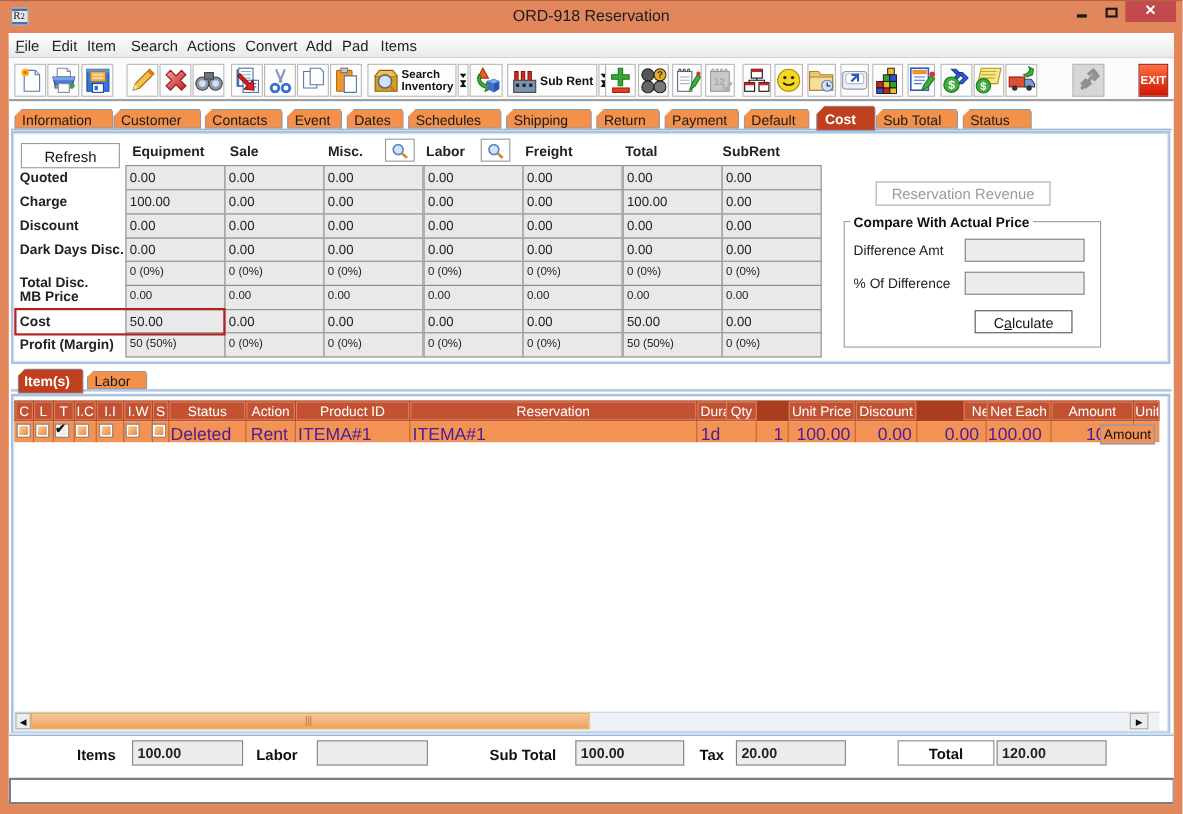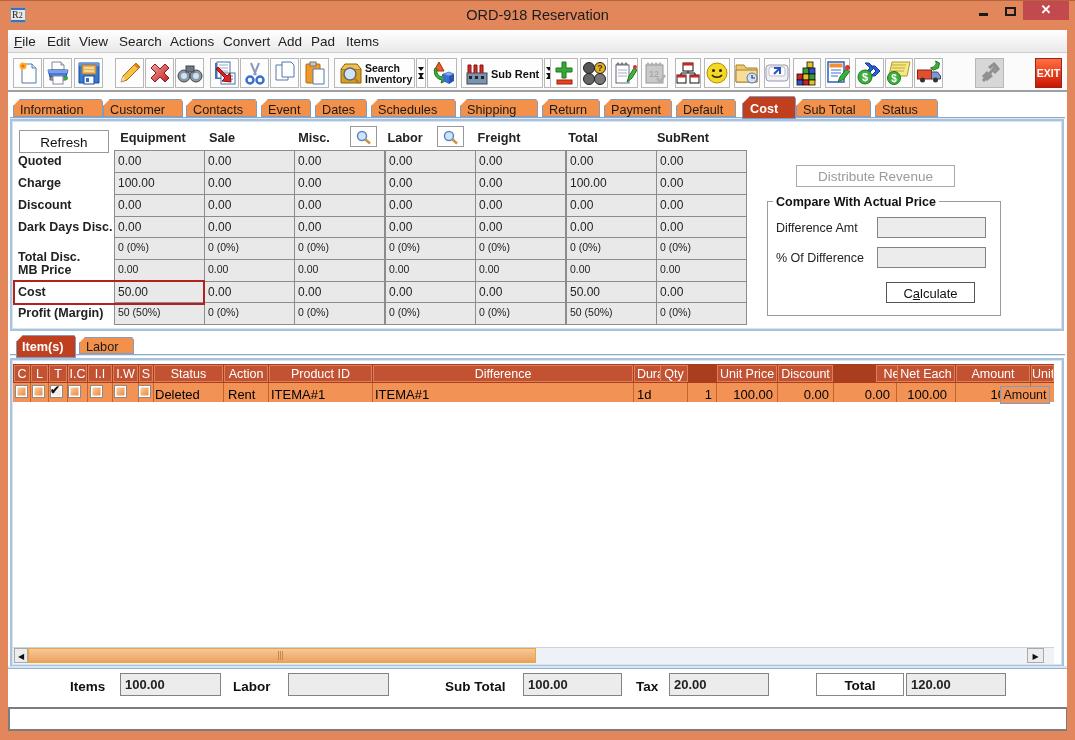--- a/index.html
+++ b/index.html
@@ -6,38 +6,38 @@
 .abs{position:absolute;}
 .b{font-weight:bold;}
 .cellv{position:absolute;background:#e9e9e9;border:1px solid #8c8c8c;font-size:12px;color:#222;padding:3px 0 0 3px;}
 .rowlab{position:absolute;font-weight:bold;font-size:12.5px;color:#222;}
 .hcol{position:absolute;font-weight:bold;font-size:12.7px;color:#222;text-align:center;}
 .inp{position:absolute;background:#ececec;border:1px solid #838383;font-size:13px;color:#222;padding:3px 0 0 4px;font-weight:bold;}
 .hd{position:absolute;top:365px;height:17px;background:#c25232;border:1px solid #da825c;color:#fff;font-size:12.5px;text-align:center;padding-top:1px;overflow:hidden;}
 .tbtn{position:absolute;top:58px;height:30px;background:#fdfdfd;border:1px solid #b8b8b8;}
 .cbx{position:absolute;top:385px;width:13px;height:13px;background:linear-gradient(135deg,#fcd9b8,#e87f28);border:1px solid #8a8a8a;box-shadow:inset 0 0 0 1.5px #fff;}
 .sep{position:absolute;top:383px;height:19px;width:1px;background:#c4642f;}
-.rtx{position:absolute;top:387px;font-size:13px;color:#000000;}
+.rtx{position:absolute;top:387px;font-size:16px;color:#4c1d95;}
 </style></head><body>
 
 <div class="abs" style="left:0;top:0;width:1075px;height:30px;background:#e2865c;border-top:1px solid #b2653f;"></div>
 <div class="abs" style="left:10px;top:7px;width:16px;height:16px;background:#e8e8e8;border:1px solid #9a9a9a;">
 <div class="abs" style="left:0;top:0;width:14px;height:2px;background:#3e6fb8;"></div>
 <div class="abs" style="left:0;bottom:0;width:14px;height:2px;background:#3e6fb8;"></div>
 <div class="abs" style="left:1px;top:1px;font-size:10px;color:#222;font-family:'Liberation Serif',serif;">R<span style="font-size:8px;">2</span></div>
 </div>
 <div class="abs" style="left:0;top:7px;width:1075px;text-align:center;font-size:14.5px;color:#1c1c1c;">ORD-918 Reservation</div>
 <div class="abs" style="left:979px;top:13px;width:9px;height:3px;background:#1a1a1a;"></div>
 <div class="abs" style="left:1005px;top:7px;width:11px;height:9px;border:2px solid #1a1a1a;"></div>
 <div class="abs" style="left:1023px;top:1px;width:46px;height:19px;background:#c24a4e;color:#fff;text-align:center;font-size:13px;font-weight:bold;padding-top:1px;">✕</div>
 <div class="abs" style="left:8px;top:30px;width:1059px;height:697px;background:#ffffff;"></div>
 <div class="abs" style="left:8px;top:30px;width:1059px;height:23px;background:linear-gradient(#ffffff,#e9e9e9);border-bottom:1px solid #cccccc;"></div>
 <div class="abs" style="left:14px;top:34px;font-size:13.5px;color:#222;"><span style="text-decoration:underline;">F</span>ile</div>
 <div class="abs" style="left:47px;top:34px;font-size:13.5px;color:#222;">Edit</div>
-<div class="abs" style="left:79px;top:34px;font-size:13.5px;color:#222;">View</div>
+<div class="abs" style="left:79px;top:34px;font-size:13.5px;color:#222;">Item</div>
 <div class="abs" style="left:119px;top:34px;font-size:13.5px;color:#222;">Search</div>
 <div class="abs" style="left:170px;top:34px;font-size:13.5px;color:#222;">Actions</div>
 <div class="abs" style="left:223px;top:34px;font-size:13.5px;color:#222;">Convert</div>
 <div class="abs" style="left:278px;top:34px;font-size:13.5px;color:#222;">Add</div>
 <div class="abs" style="left:311px;top:34px;font-size:13.5px;color:#222;">Pad</div>
 <div class="abs" style="left:346px;top:34px;font-size:13.5px;color:#222;">Items</div>
 <div class="abs" style="left:8px;top:53px;width:1059px;height:39px;background:#fbfbfb;border-bottom:2px solid #9f9f9f;"></div>
 <div class="tbtn" style="left:13px;width:29px;background:#fdfdfd;">
     <svg width="22" height="24" viewBox="0 0 22 24" style="position:absolute;left:50%;top:50%;transform:translate(-50%,-50%);">
       <path d="M5 3h10l4 4v15H5z" fill="#fff" stroke="#5577aa"></path>
@@ -381,21 +381,21 @@
 <div class="cellv" style="left:656px;top:281px;width:91px;height:23px;font-size:12px;">0.00</div>
 <div class="rowlab" style="left:18px;top:306px;">Profit (Margin)</div>
 <div class="cellv" style="left:114px;top:302px;width:91px;height:23px;font-size:10.5px;">50 (50%)</div>
 <div class="cellv" style="left:204px;top:302px;width:91px;height:23px;font-size:10.5px;">0 (0%)</div>
 <div class="cellv" style="left:294px;top:302px;width:91px;height:23px;font-size:10.5px;">0 (0%)</div>
 <div class="cellv" style="left:385px;top:302px;width:91px;height:23px;font-size:10.5px;">0 (0%)</div>
 <div class="cellv" style="left:475px;top:302px;width:91px;height:23px;font-size:10.5px;">0 (0%)</div>
 <div class="cellv" style="left:566px;top:302px;width:91px;height:23px;font-size:10.5px;">50 (50%)</div>
 <div class="cellv" style="left:656px;top:302px;width:91px;height:23px;font-size:10.5px;">0 (0%)</div>
 <div class="abs" style="left:13px;top:280px;width:192px;height:25px;border:2px solid #b22020;"></div>
-<div class="abs" style="left:796px;top:165px;width:159px;height:22px;background:#fff;border:1px solid #aaa;color:#9a9a9a;font-size:13.5px;text-align:center;padding-top:3px;">Distribute Revenue</div>
+<div class="abs" style="left:796px;top:165px;width:159px;height:22px;background:#fff;border:1px solid #aaa;color:#9a9a9a;font-size:13.5px;text-align:center;padding-top:3px;">Reservation Revenue</div>
 <div class="abs" style="left:767px;top:201px;width:234px;height:115px;border:1px solid #9a9a9a;"></div>
 <div class="abs b" style="left:773px;top:195px;background:#fff;padding:0 3px;font-size:12.5px;color:#111;">Compare With Actual Price</div>
 <div class="abs" style="left:776px;top:221px;font-size:12.5px;color:#222;">Difference Amt</div>
 <div class="inp" style="left:877px;top:217px;width:109px;height:21px;"></div>
 <div class="abs" style="left:776px;top:251px;font-size:12.5px;color:#222;">% Of Difference</div>
 <div class="inp" style="left:877px;top:247px;width:109px;height:21px;"></div>
 <div class="abs" style="left:886px;top:282px;width:89px;height:21px;background:#fff;border:1px solid #555;text-align:center;font-size:13px;color:#111;padding-top:3px;">C<span style="text-decoration:underline;">a</span>lculate</div>
 <div class="abs" style="left:10px;top:354px;width:1055px;height:2px;background:#8fa9c9;border-bottom:1px solid #dce8f4;"></div>
 <div class="abs" style="left:79px;top:337px;width:55px;height:17px;background:#f3904a;color:#1a1a1a;font-size:12.7px;padding:2px 0 0 6px;clip-path:polygon(0 100%,0 6px,6px 0,calc(100% - 2px) 0,100% 3px,100% 100%);border:1px solid #7e9cc4;">Labor</div>
 <div class="abs b" style="left:16px;top:335px;width:60px;height:23px;background:#bf3f1f;color:#fff;font-size:12.7px;padding:4px 0 0 5px;clip-path:polygon(0 100%,0 7px,7px 0,calc(100% - 2px) 0,100% 3px,100% 100%);border:1px solid #7e9cc4;">Item(s)</div>
@@ -404,21 +404,21 @@
 <div class="hd" style="left:14px;width:16px;">C</div>
 <div class="hd" style="left:31px;width:17px;">L</div>
 <div class="hd" style="left:49px;width:18px;">T</div>
 <div class="hd" style="left:68px;width:19px;">I.C</div>
 <div class="hd" style="left:88px;width:24px;text-align:center;">I.I</div>
 <div class="hd" style="left:113px;width:25px;">I.W</div>
 <div class="hd" style="left:139px;width:14px;">S</div>
 <div class="hd" style="left:154px;width:69px;">Status</div>
 <div class="hd" style="left:224px;width:44px;">Action</div>
 <div class="hd" style="left:269px;width:103px;">Product ID</div>
-<div class="hd" style="left:373px;width:260px;">Difference</div>
+<div class="hd" style="left:373px;width:260px;">Reservation</div>
 <div class="hd" style="left:634px;width:53px;">Duration</div>
 <div class="hd" style="left:660px;width:28px;">Qty</div>
 <div class="hd" style="left:717px;width:60px;">Unit Price</div>
 <div class="hd" style="left:778px;width:55px;">Discount</div>
 <div class="hd" style="left:876px;width:62px;">Net Disc</div>
 <div class="hd" style="left:897px;width:58px;">Net Each</div>
 <div class="hd" style="left:956px;width:74px;">Amount</div>
 <div class="hd" style="left:1031px;width:23px;">Unit</div>
 <div class="abs" style="left:13px;top:383px;width:1041px;height:19px;background:#f29254;"></div>
 <div class="sep" style="left:30px;"></div>

